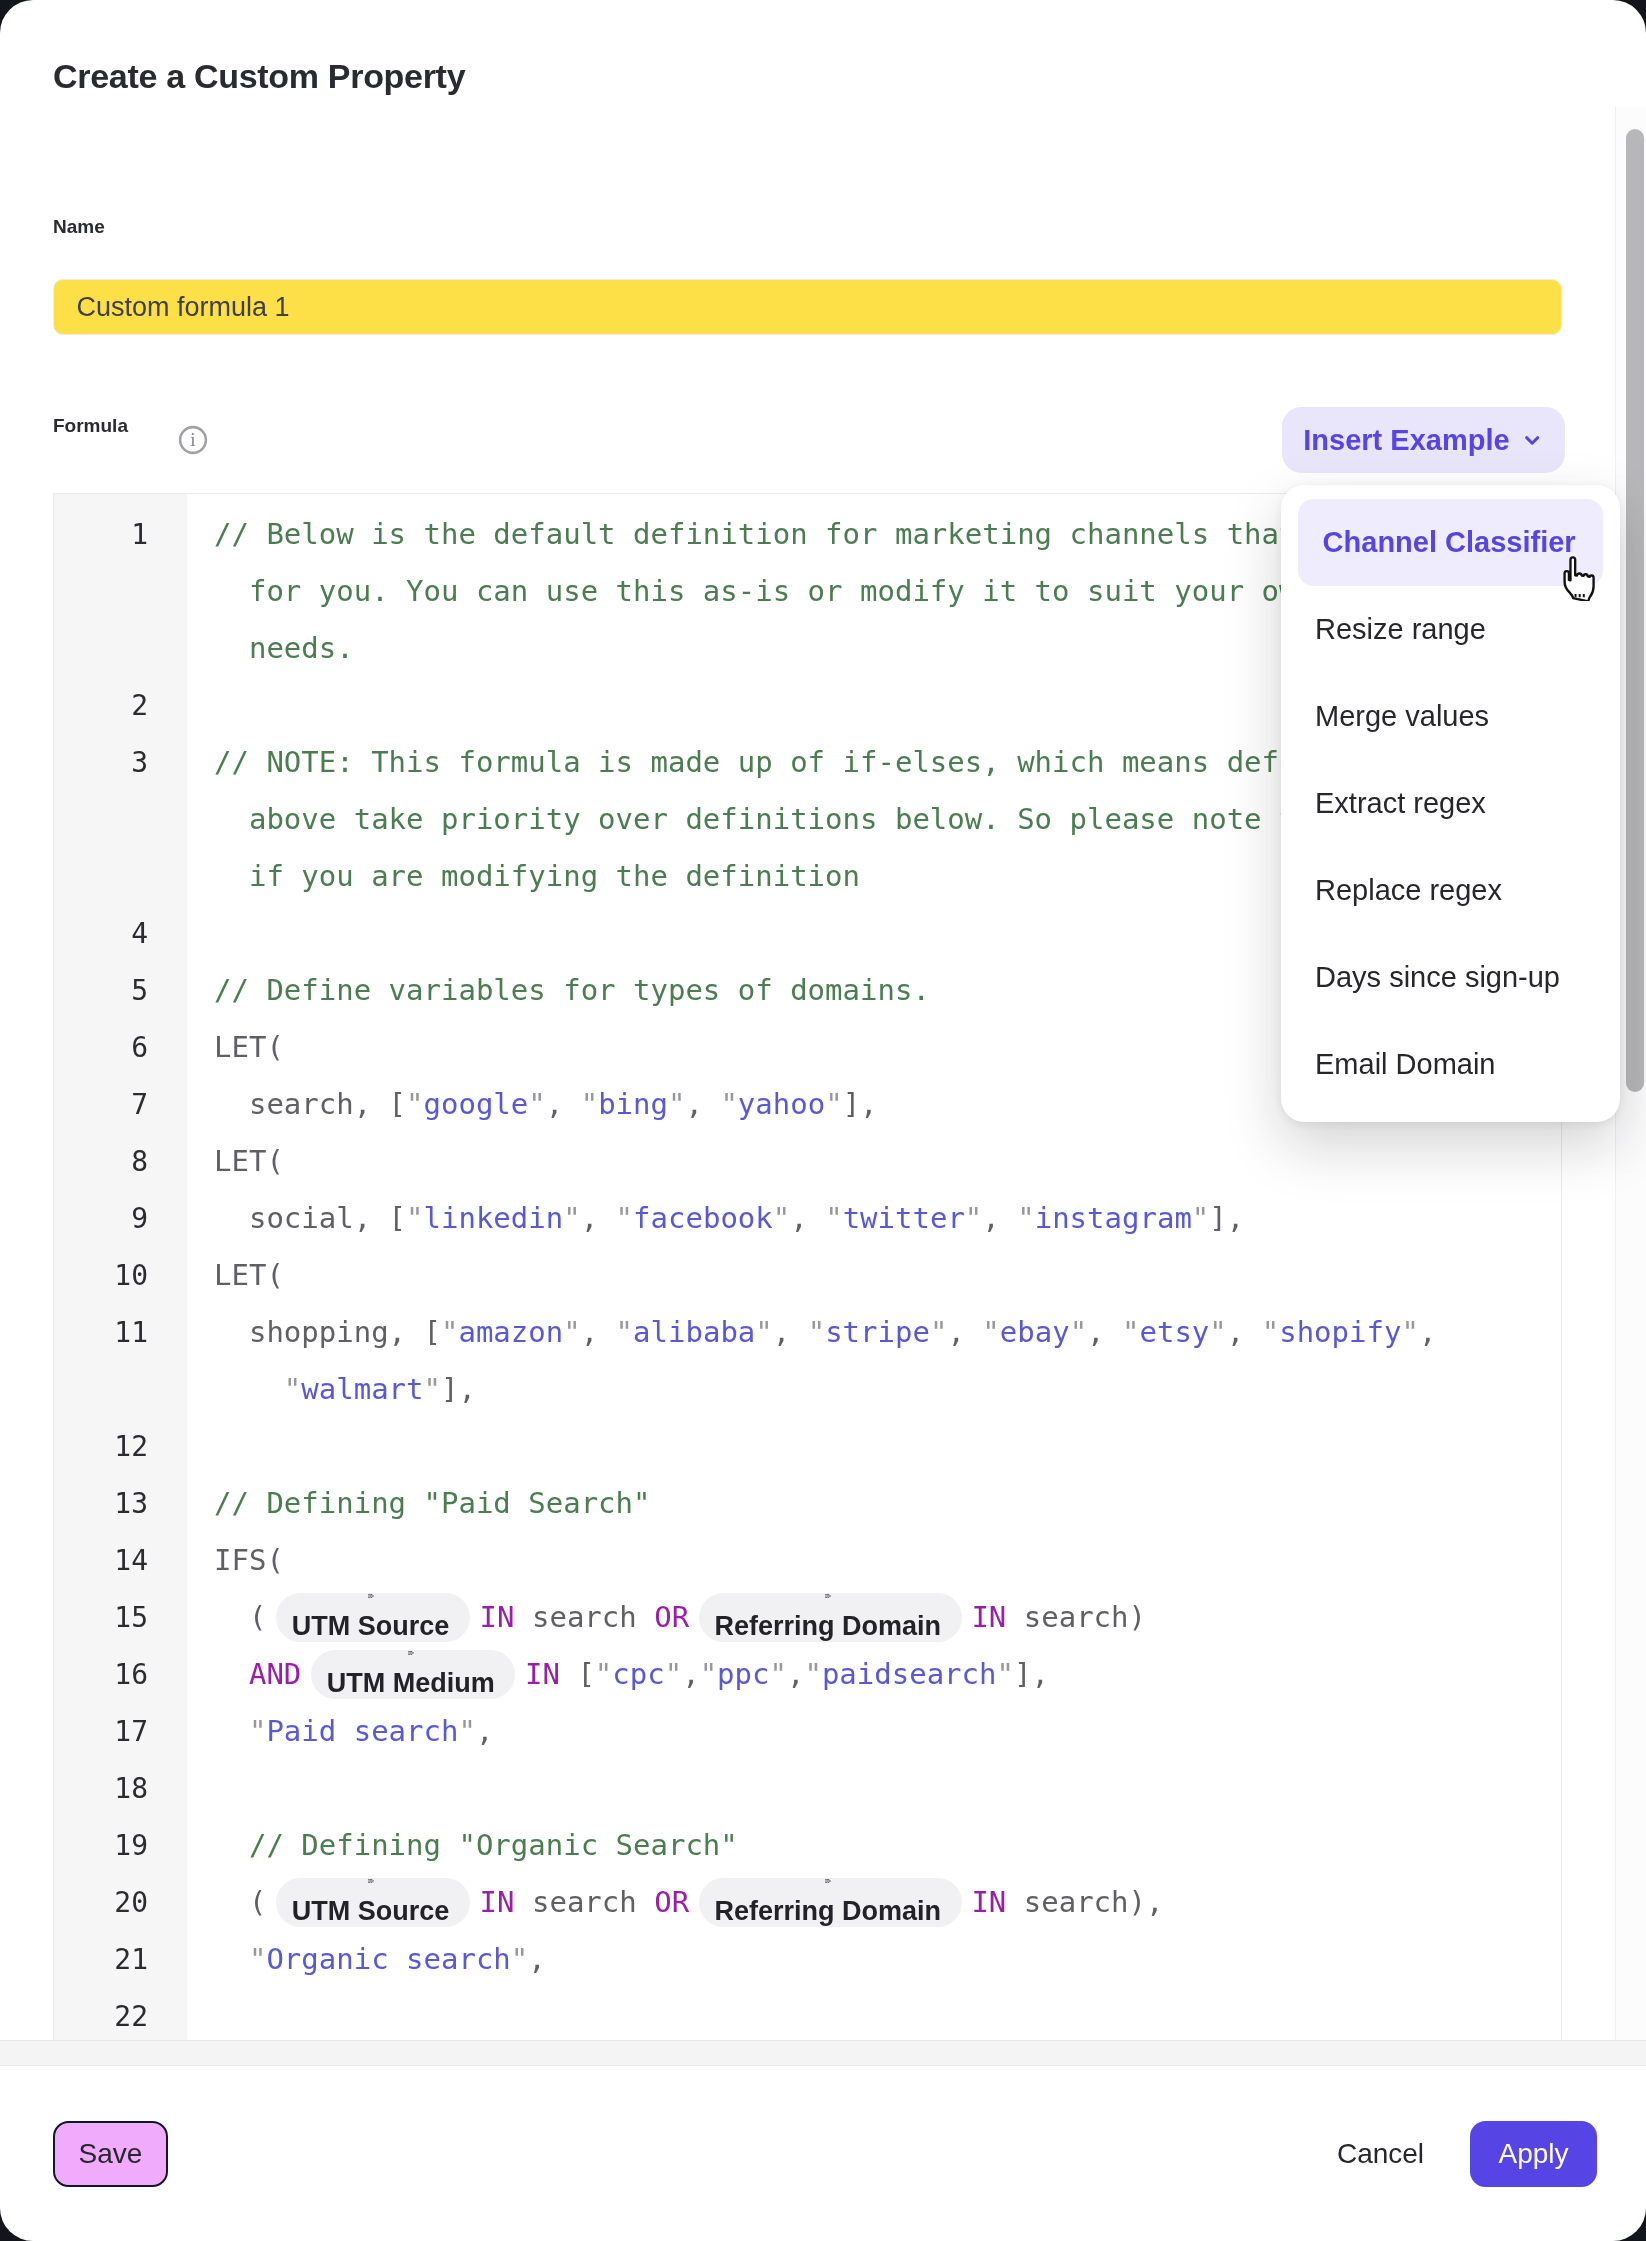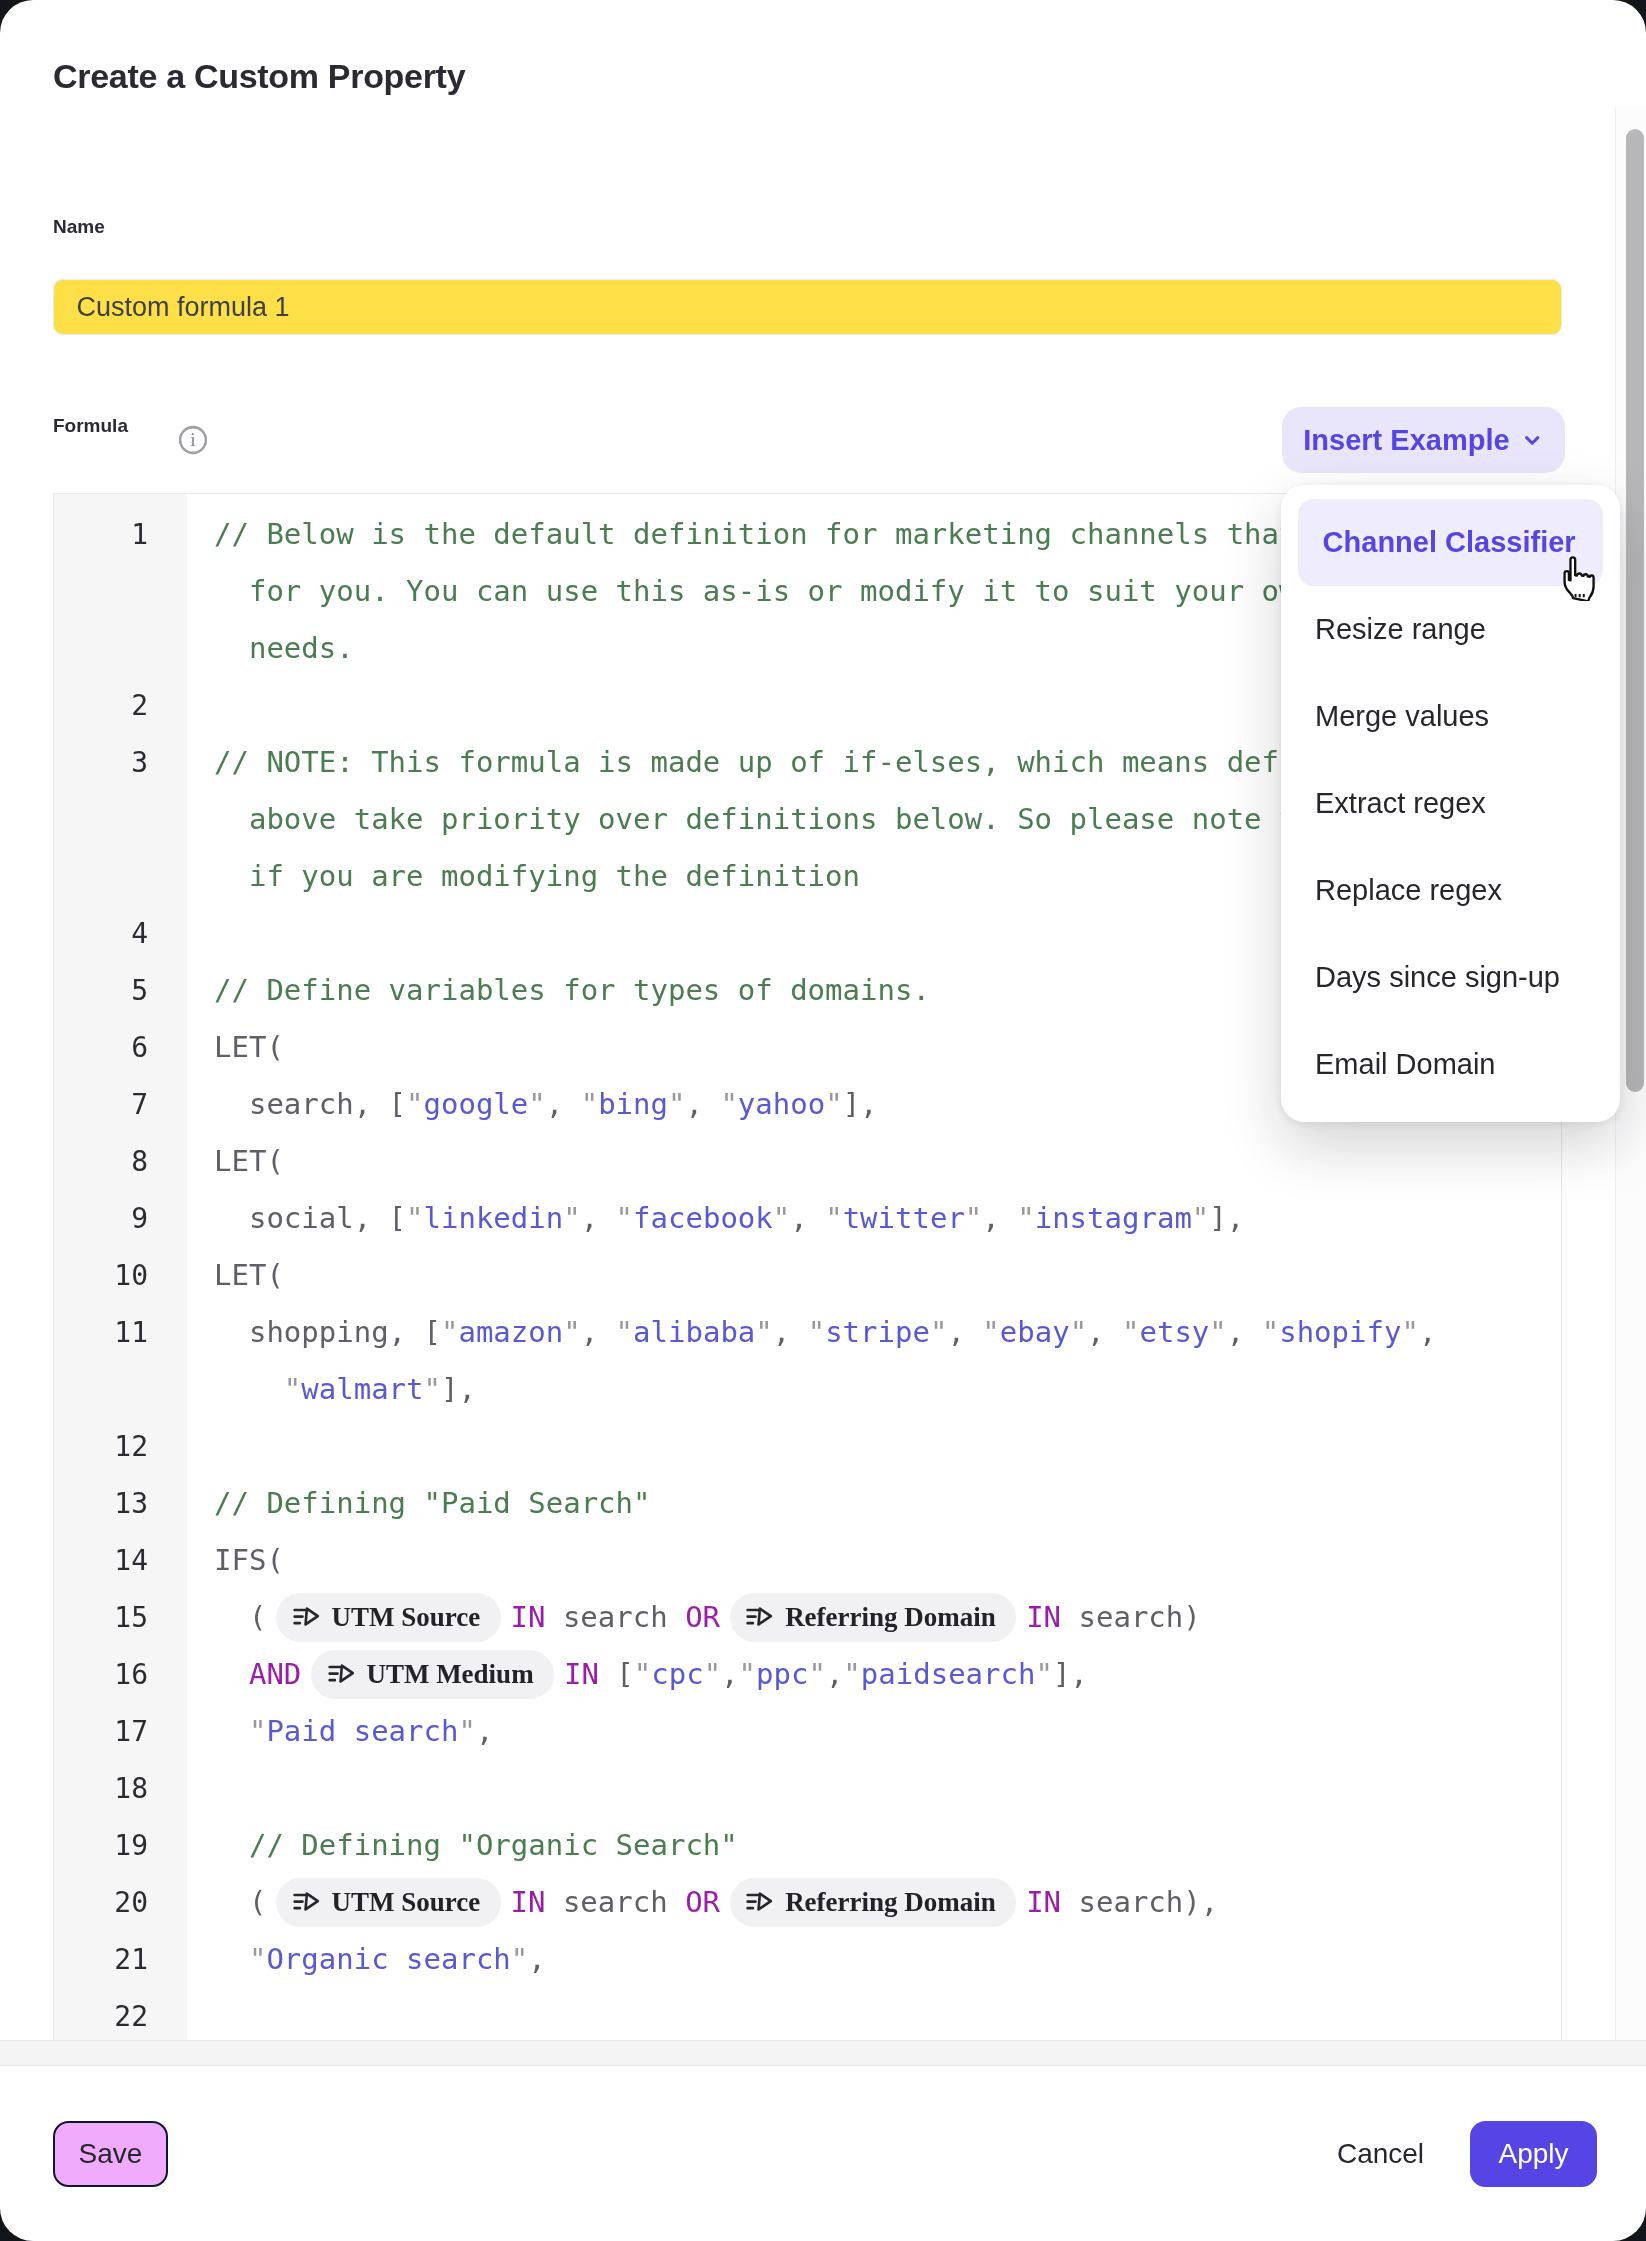--- a/index.html
+++ b/index.html
@@ -27,22 +27,22 @@
   .gutter-bg{position:absolute; left:0; top:0; bottom:0; width:133px; background:var(--gutter-bg);}
   .rows{position:absolute; left:0; top:11.7px; right:0;}
   .row{display:flex; align-items:center; height:57px; white-space:pre;}
   .gut{width:133px; flex:0 0 133px; text-align:right; padding-right:39px;
        font-family:"DejaVu Sans Mono", monospace; font-size:28px; color:#2B2B31;}
   .code{padding-left:27px; display:flex; align-items:center; white-space:pre;
         font-family:"DejaVu Sans Mono", monospace; font-size:29px; color:var(--code);}
   .tk-c{color:var(--comment);} .tk-s{color:var(--string);} .tk-q{color:var(--quote);}
   .tk-k{color:var(--keyword);} .tk-p{color:var(--code);}
   .chip{display:inline-flex; align-items:center; gap:11.7px; height:49px; padding:0 20.5px 0 15.6px; margin:0 9.8px;
-        background:var(--chip-bg); border-radius:25px; color:#222228; font-family:Liberation Serif, serif;
-        font-size:27px; font-weight:700; cursor:pointer;}
+        background:var(--chip-bg); border-radius:25px; color:#222228; font-family:Liberation Sans, sans-serif;
+        font-size:27px; font-weight:700; cursor:pointer;flex-direction:column;}
   .band{position:absolute; left:0; top:2040px; width:1646px; height:26px; background:#F4F4F5;
         border-top:1px solid #E7E7EA; border-bottom:1px solid #E7E7EA;}
   
   .menu{position:absolute; left:1281px; top:485px; width:339px; height:637px; background:#fff; border-radius:23.4px;
         box-shadow:0 23.4px 59px rgba(16,16,20,.18), 0 2px 9.8px rgba(0,0,0,.07); z-index:50; padding:13.7px 0;}
   .menu-item{height:87px; display:flex; align-items:center; padding-left:34px; font-size:29px; font-weight:500;
              color:#26262C; cursor:pointer;}
   .menu-item.active{margin:0 16.6px; padding-left:25px; background:var(--menu-active-bg); border-radius:15.6px;
                     color:var(--accent); font-weight:700;}
   .cursor-hand{position:absolute; left:1555px; top:550px; z-index:60; pointer-events:none;}

